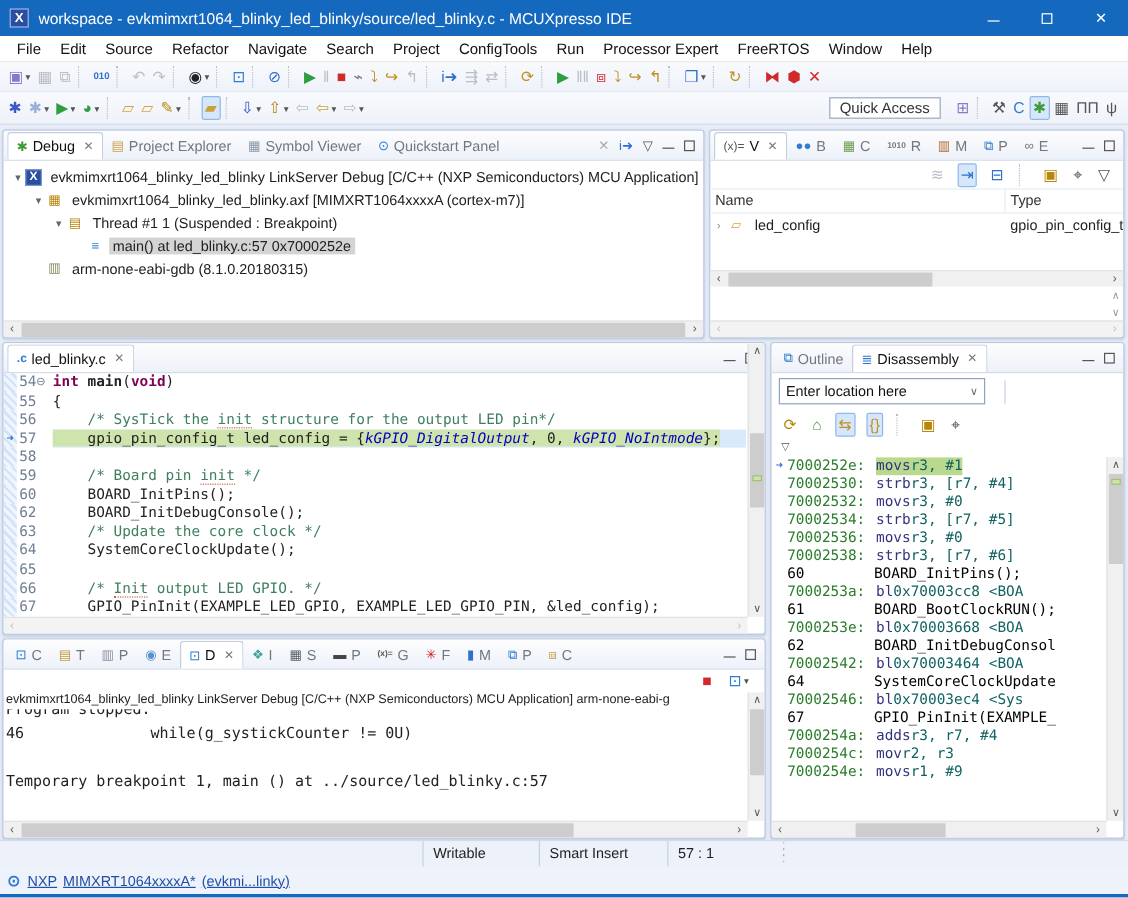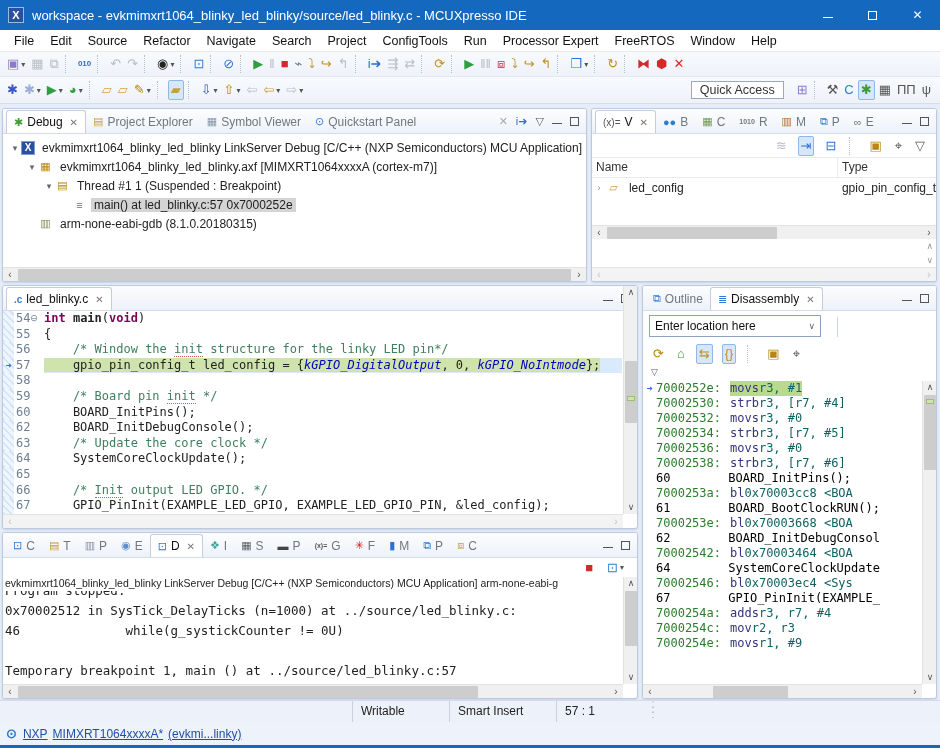--- a/index.html
+++ b/index.html
@@ -526,21 +526,21 @@
             <span class="s-min"></span>
           </span>
           <span class="pc">
             <span class="s-max"></span>
           </span>
         </span>
     </div>
     <div class="edlines">
         <div class="eline"><span class="gutmark"></span><span class="lnum">54<span class="fold">⊖</span></span><span class="ecode"><span class="kw">int</span><span> </span><span class="fnb">main</span><span>(</span><span class="kw">void</span><span>)</span></span></div>
         <div class="eline"><span class="gutmark"></span><span class="lnum">55</span><span class="ecode"><span>{</span></span></div>
-        <div class="eline"><span class="gutmark"></span><span class="lnum">56</span><span class="ecode"><span class="cmt">    /* Window the </span><span class="cmt sq">init</span><span class="cmt"> structure for the linky LED pin*/</span></span></div>
+        <div class="eline"><span class="gutmark"></span><span class="lnum">56</span><span class="ecode"><span class="cmt">    /* SysTick the </span><span class="cmt sq">init</span><span class="cmt"> structure for the output LED pin*/</span></span></div>
         <div class="eline cur"><span class="gutmark">➜</span><span class="lnum">57</span><span class="ecode"><span class="hl"><span>    gpio_pin_config_t led_config = {</span><span class="en">kGPIO_DigitalOutput</span><span>, 0, </span><span class="en">kGPIO_NoIntmode</span><span>};</span></span></span></div>
         <div class="eline"><span class="gutmark"></span><span class="lnum">58</span><span class="ecode"></span></div>
         <div class="eline"><span class="gutmark"></span><span class="lnum">59</span><span class="ecode"><span class="cmt">    /* Board pin </span><span class="cmt sq">init</span><span class="cmt"> */</span></span></div>
         <div class="eline"><span class="gutmark"></span><span class="lnum">60</span><span class="ecode"><span>    BOARD_InitPins();</span></span></div>
         <div class="eline"><span class="gutmark"></span><span class="lnum">62</span><span class="ecode"><span>    BOARD_InitDebugConsole();</span></span></div>
         <div class="eline"><span class="gutmark"></span><span class="lnum">63</span><span class="ecode"><span class="cmt">    /* Update the core clock */</span></span></div>
         <div class="eline"><span class="gutmark"></span><span class="lnum">64</span><span class="ecode"><span>    SystemCoreClockUpdate();</span></span></div>
         <div class="eline"><span class="gutmark"></span><span class="lnum">65</span><span class="ecode"></span></div>
         <div class="eline"><span class="gutmark"></span><span class="lnum">66</span><span class="ecode"><span class="cmt">    /* </span><span class="cmt sq">Init</span><span class="cmt"> output LED GPIO. */</span></span></div>
         <div class="eline"><span class="gutmark"></span><span class="lnum">67</span><span class="ecode"><span>    GPIO_PinInit(EXAMPLE_LED_GPIO, EXAMPLE_LED_GPIO_PIN, &amp;led_config);</span></span></div>
@@ -624,21 +624,21 @@
     <div class="ctoolbar">
         <span class="tbtn">
           <span class="glyph" style="color: rgb(210, 42, 42);">■</span>
         </span>
         <span class="tbtn">
           <span class="glyph" style="color: rgb(46, 125, 209);">⊡</span>
           <span class="dd">▾</span>
         </span>
       </div>
     <div class="ctitle">evkmimxrt1064_blinky_led_blinky LinkServer Debug [C/C++ (NXP Semiconductors) MCU Application] arm-none-eabi-g</div>
-    <div class="cbody"><div>Program stopped.</div><div>0x70002512 in SysTick_DelayTicks (n=1000) at ../source/led_blinky.c:</div><div>46              while(g_systickCounter != 0U)</div><div> </div><div>Temporary breakpoint 1, main () at ../source/led_blinky.c:57</div></div>
+    <div class="cbody"><div>Program stopped.</div><div>46              while(g_systickCounter != 0U)</div><div> </div><div>Temporary breakpoint 1, main () at ../source/led_blinky.c:57</div></div>
     <div class="vscroll" style="bottom:14px;top:44px">
       <span class="arr u">∧</span>
       <div class="thumb" style="top:14px;height:55px"></div>
       <span class="arr d">∨</span>
     </div>
     <div class="hscroll" style="right:14px">
       <span class="arr l">‹</span>
       <div class="thumb" style="left:15px;width:460px"></div>
       <span class="arr r">›</span>
     </div>

